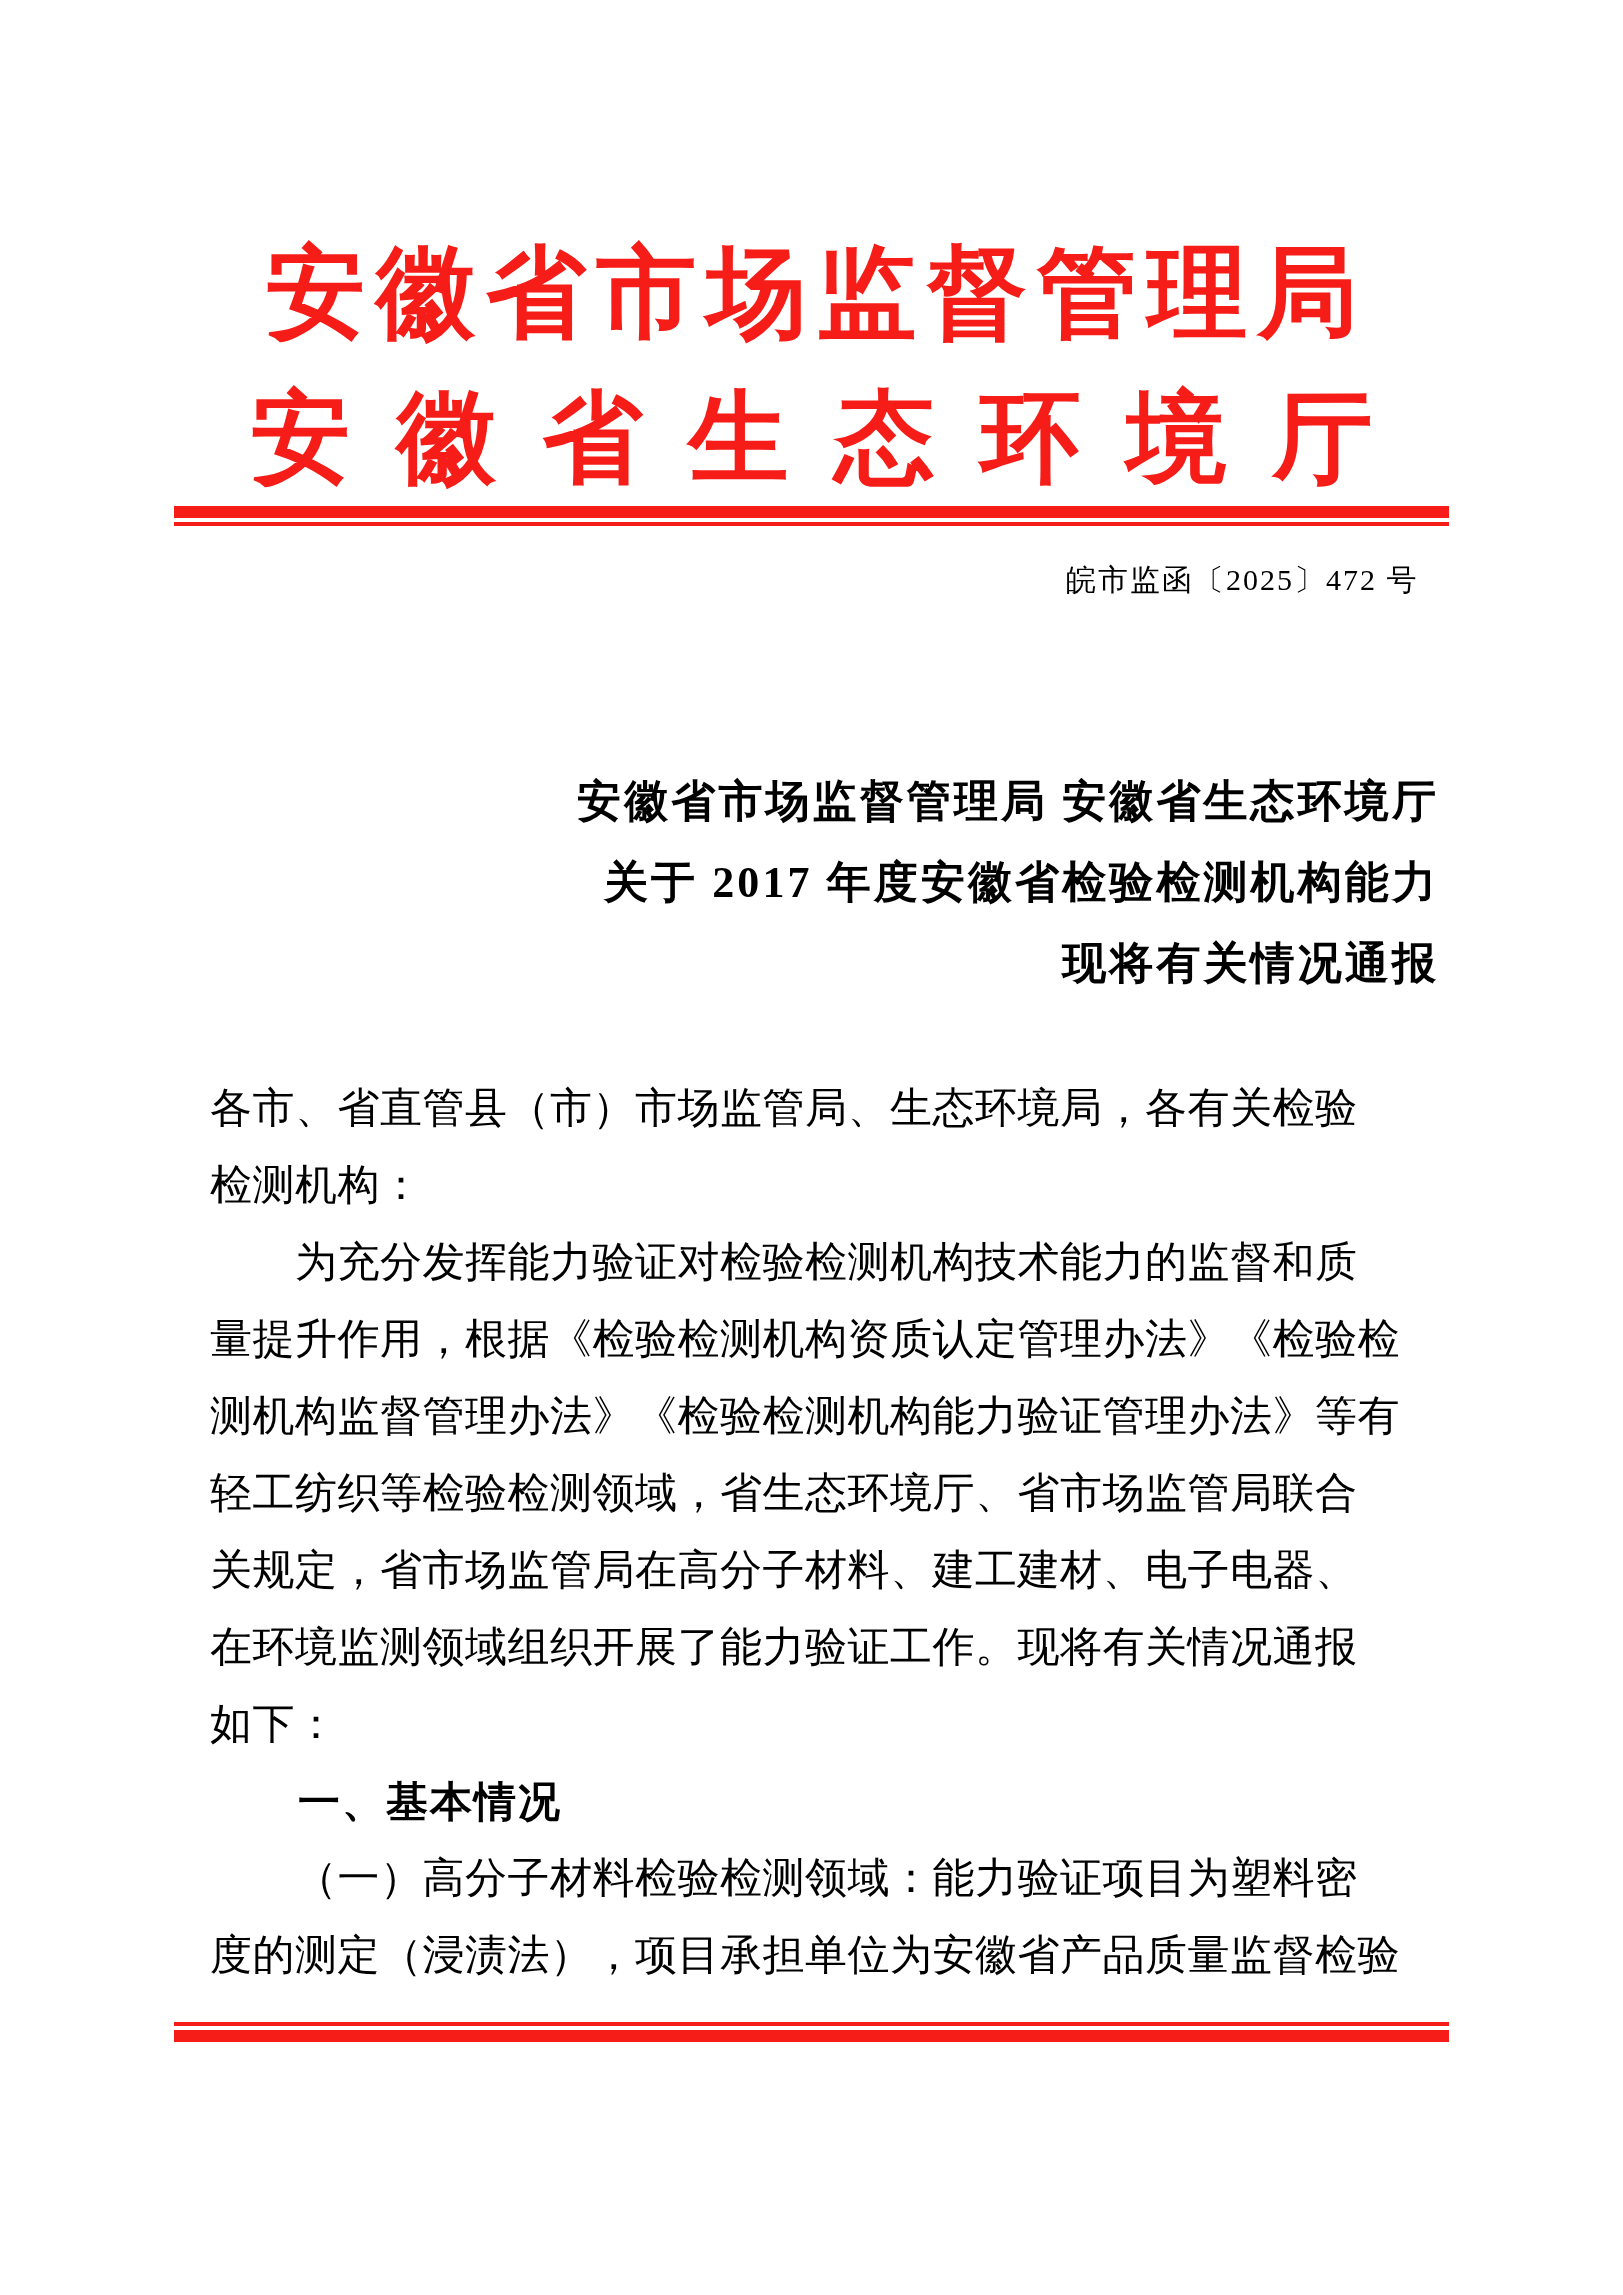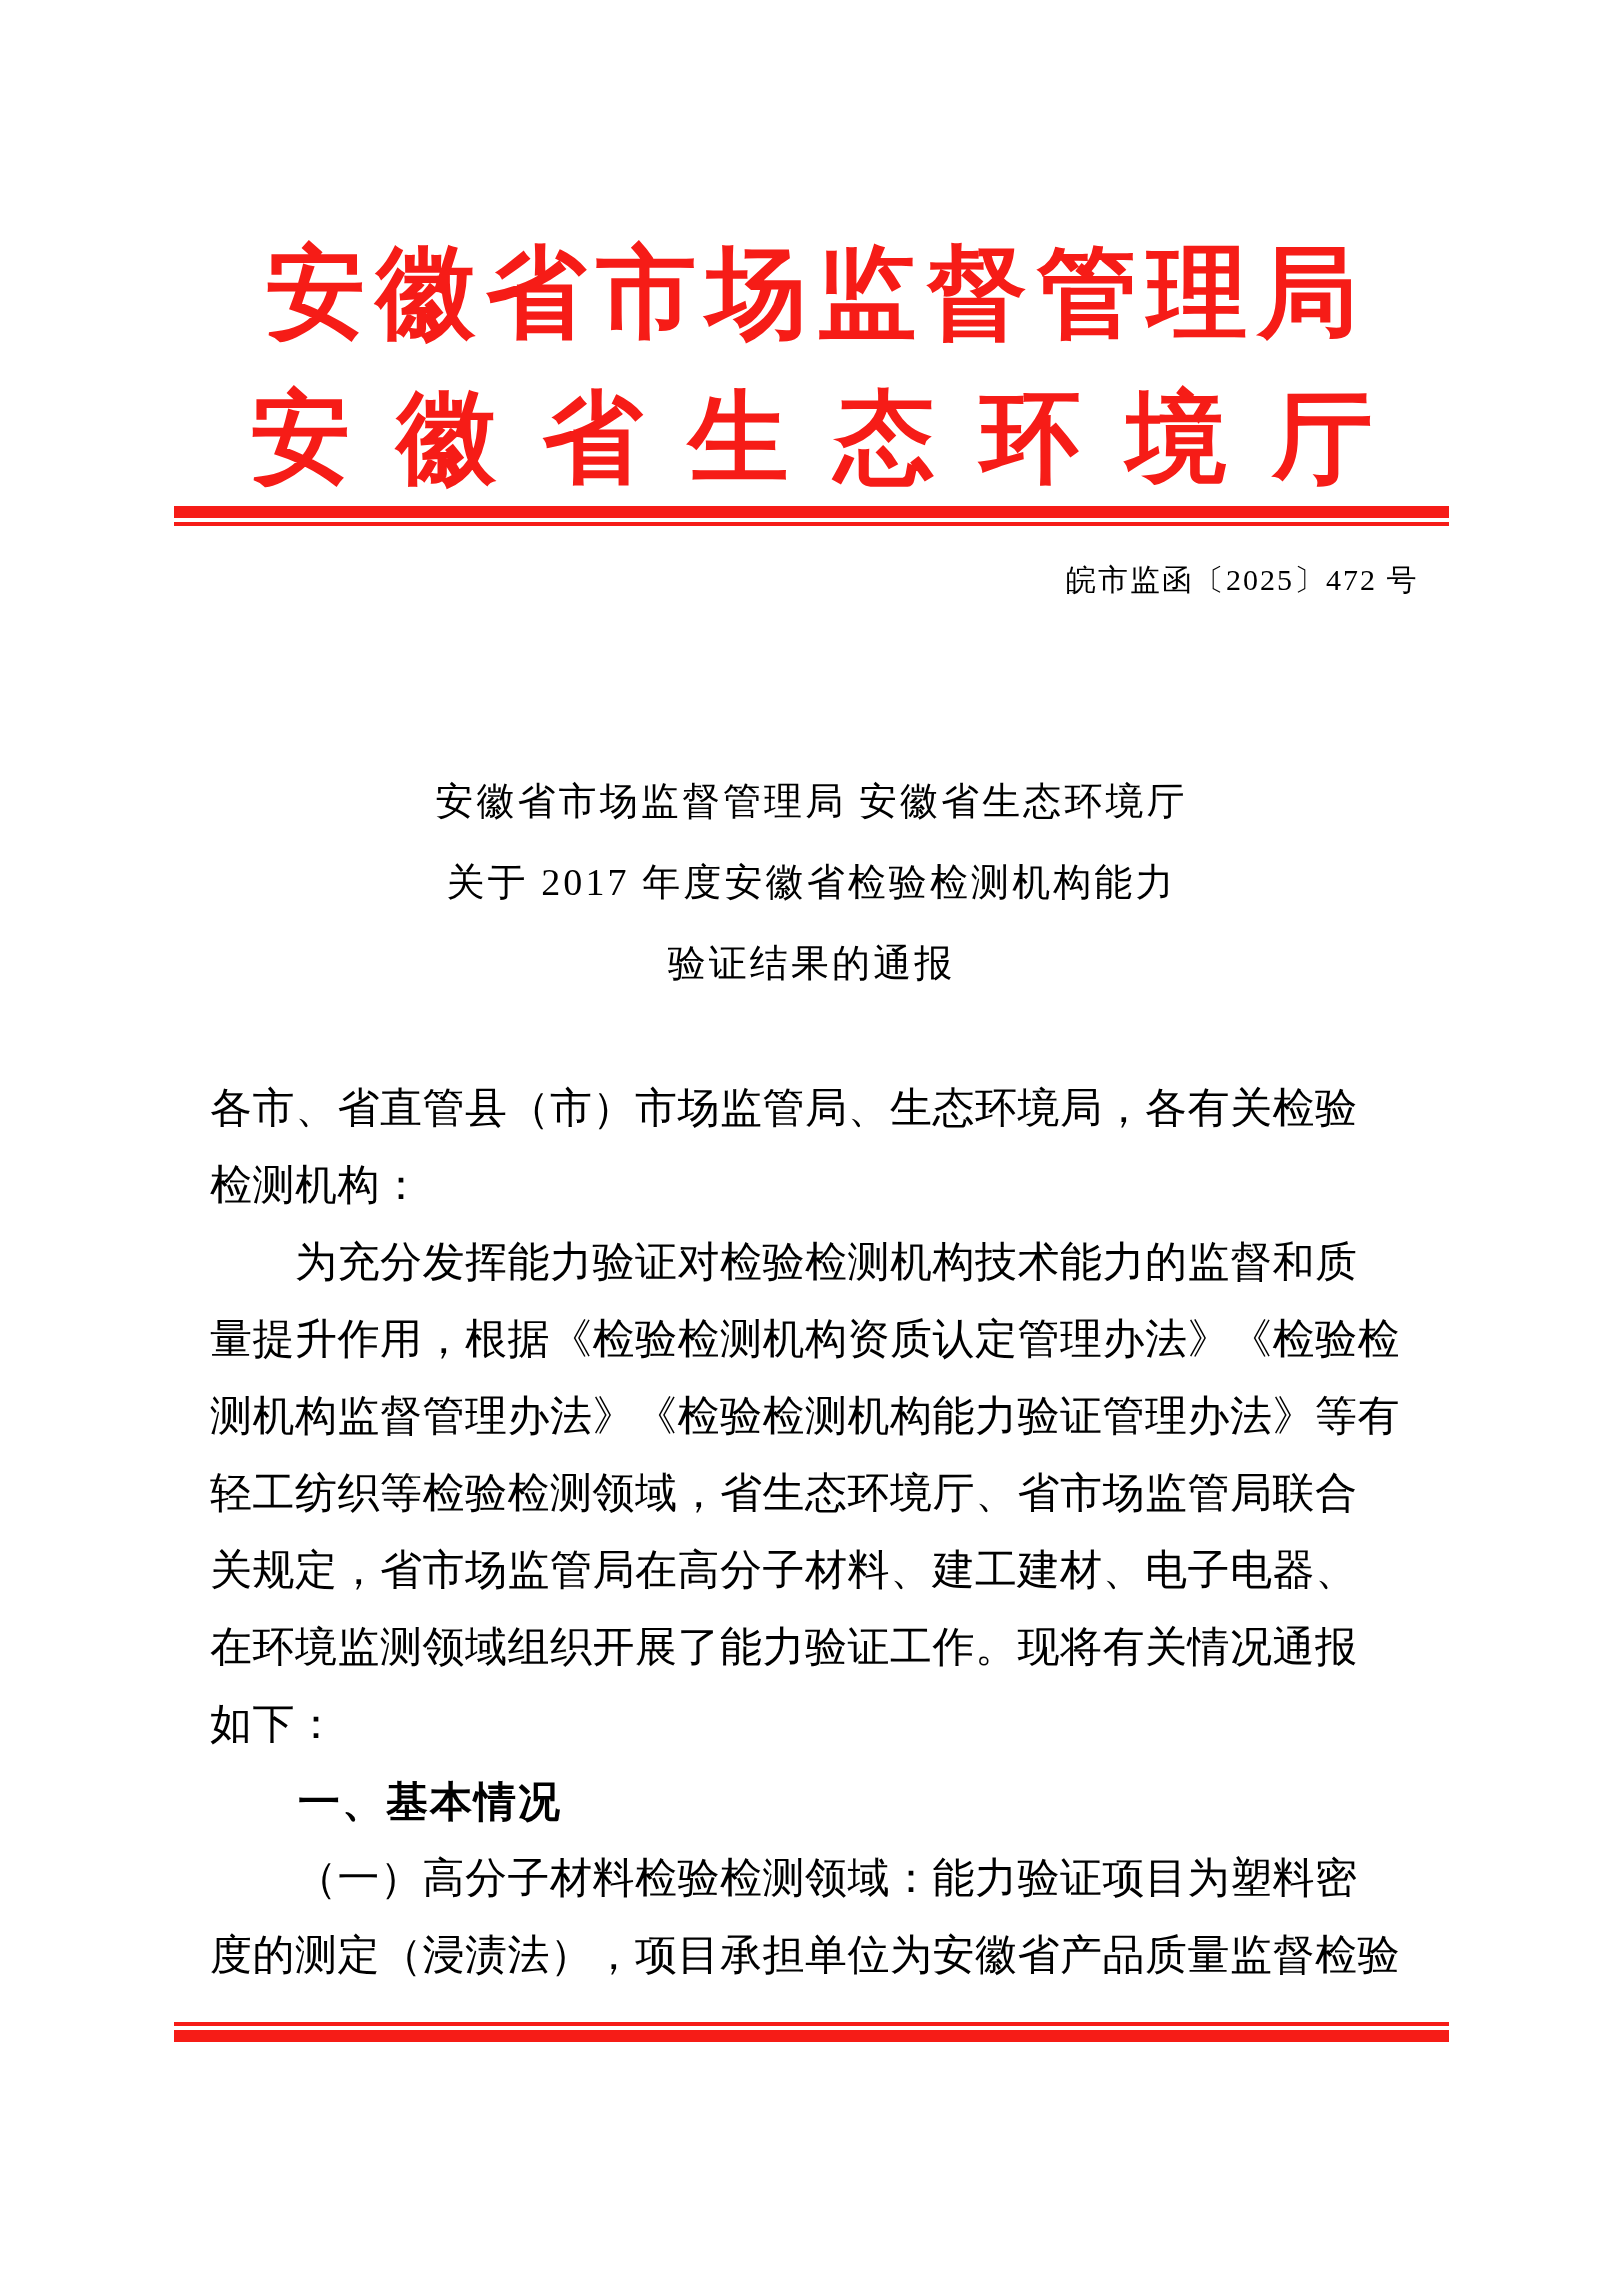--- a/index.html
+++ b/index.html
@@ -49,23 +49,23 @@
     margin-top: 29px;
     text-align: right;
     font-size: 30px;
     line-height: 49px;
     padding-right: 20.4px;
     letter-spacing: 2px;
   }
   
   .title {
     margin-top: 157px;
-    text-align: center;
-    font-weight: normal;
-    font-size: 38px;
+    text-align: right;
+    font-weight: bold;
+    font-size: 44px;
     line-height: 81px;
     letter-spacing: 3.1px;
   }
   
   .body-text {
     margin-top: 66px;
     font-size: 42px;
     line-height: 77px;
     letter-spacing: 0.5px;
   }
@@ -89,21 +89,21 @@
     <div class="sep header-sep">
       <div class="bar thick"></div>
       <div class="bar thin"></div>
     </div>
 
     <div class="docnum">皖市监函〔2025〕472 号</div>
 
     <div class="title">
       <div>安徽省市场监督管理局 安徽省生态环境厅</div>
       <div>关于 2017 年度安徽省检验检测机构能力</div>
-      <div>验证结果的通报</div>
+      <div>现将有关情况通报</div>
     </div>
 
     <div class="body-text">
 
     <div class="body-line">各市、省直管县（市）市场监管局、生态环境局，各有关检验</div>
         <div class="body-line">检测机构：</div>
         <div class="body-line">　　为充分发挥能力验证对检验检测机构技术能力的监督和质</div>
         <div class="body-line">量提升作用，根据《检验检测机构资质认定管理办法》《检验检</div>
         <div class="body-line">测机构监督管理办法》《检验检测机构能力验证管理办法》等有</div>
         <div class="body-line">轻工纺织等检验检测领域，省生态环境厅、省市场监管局联合</div>

